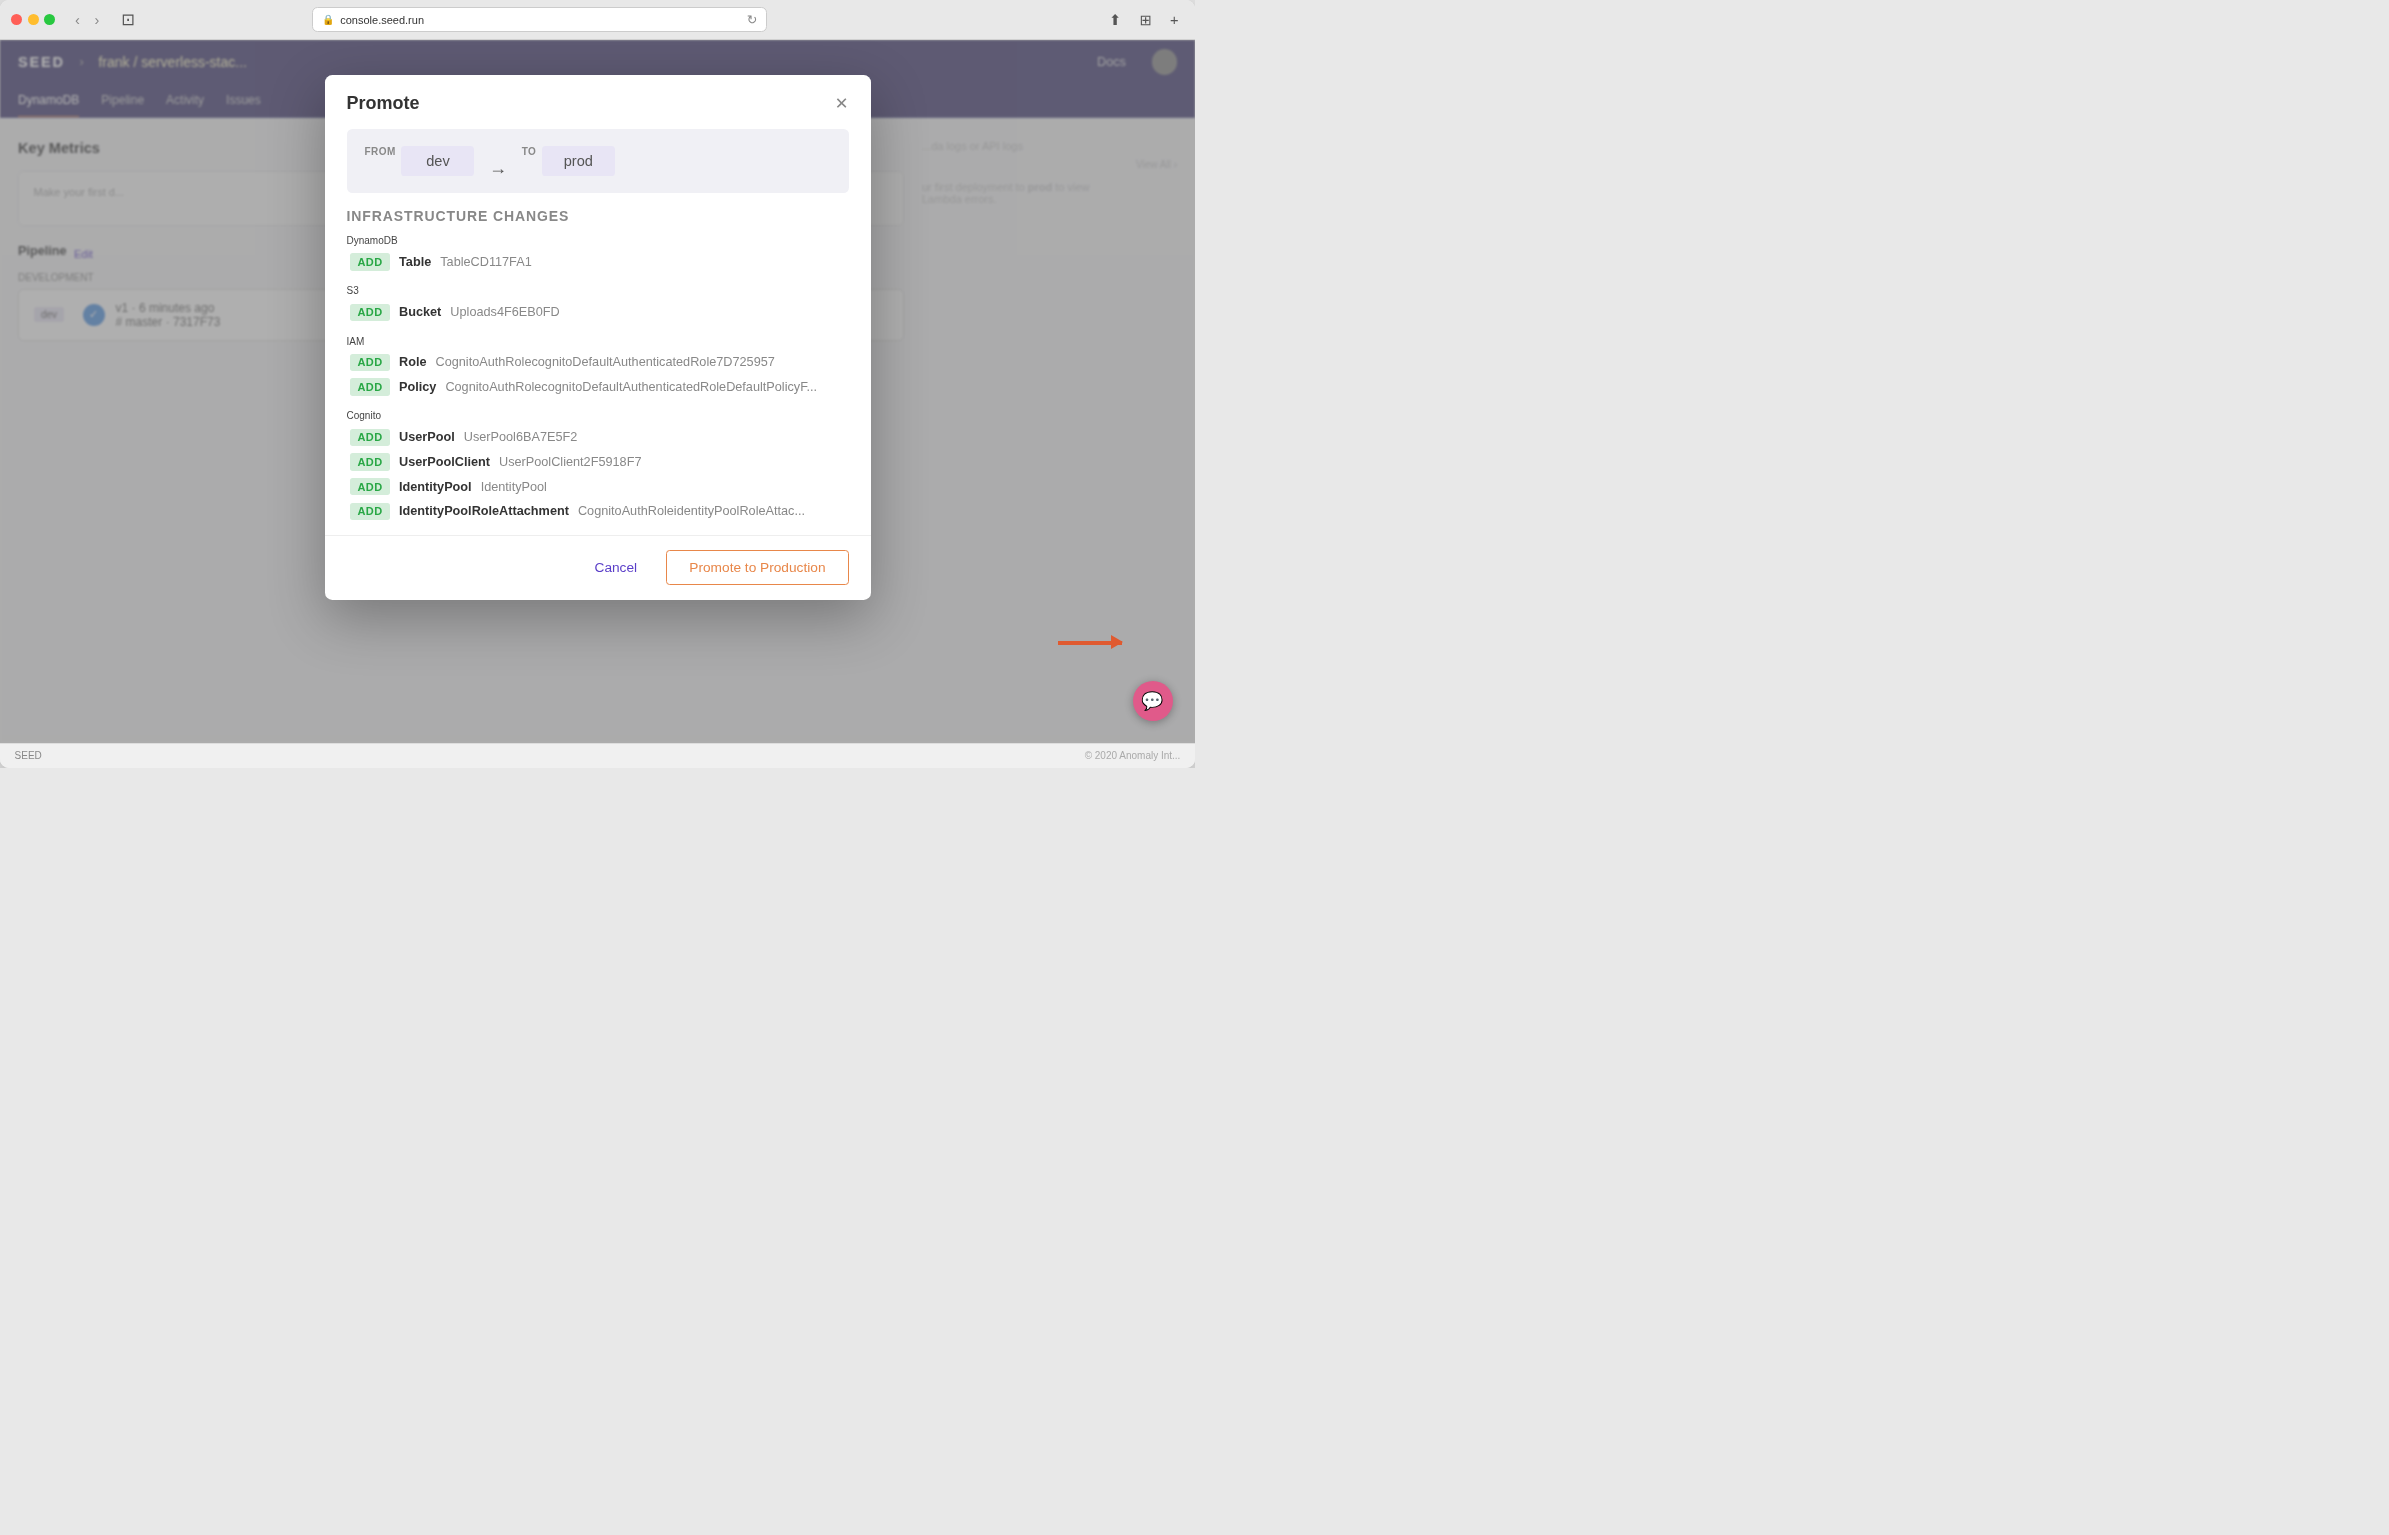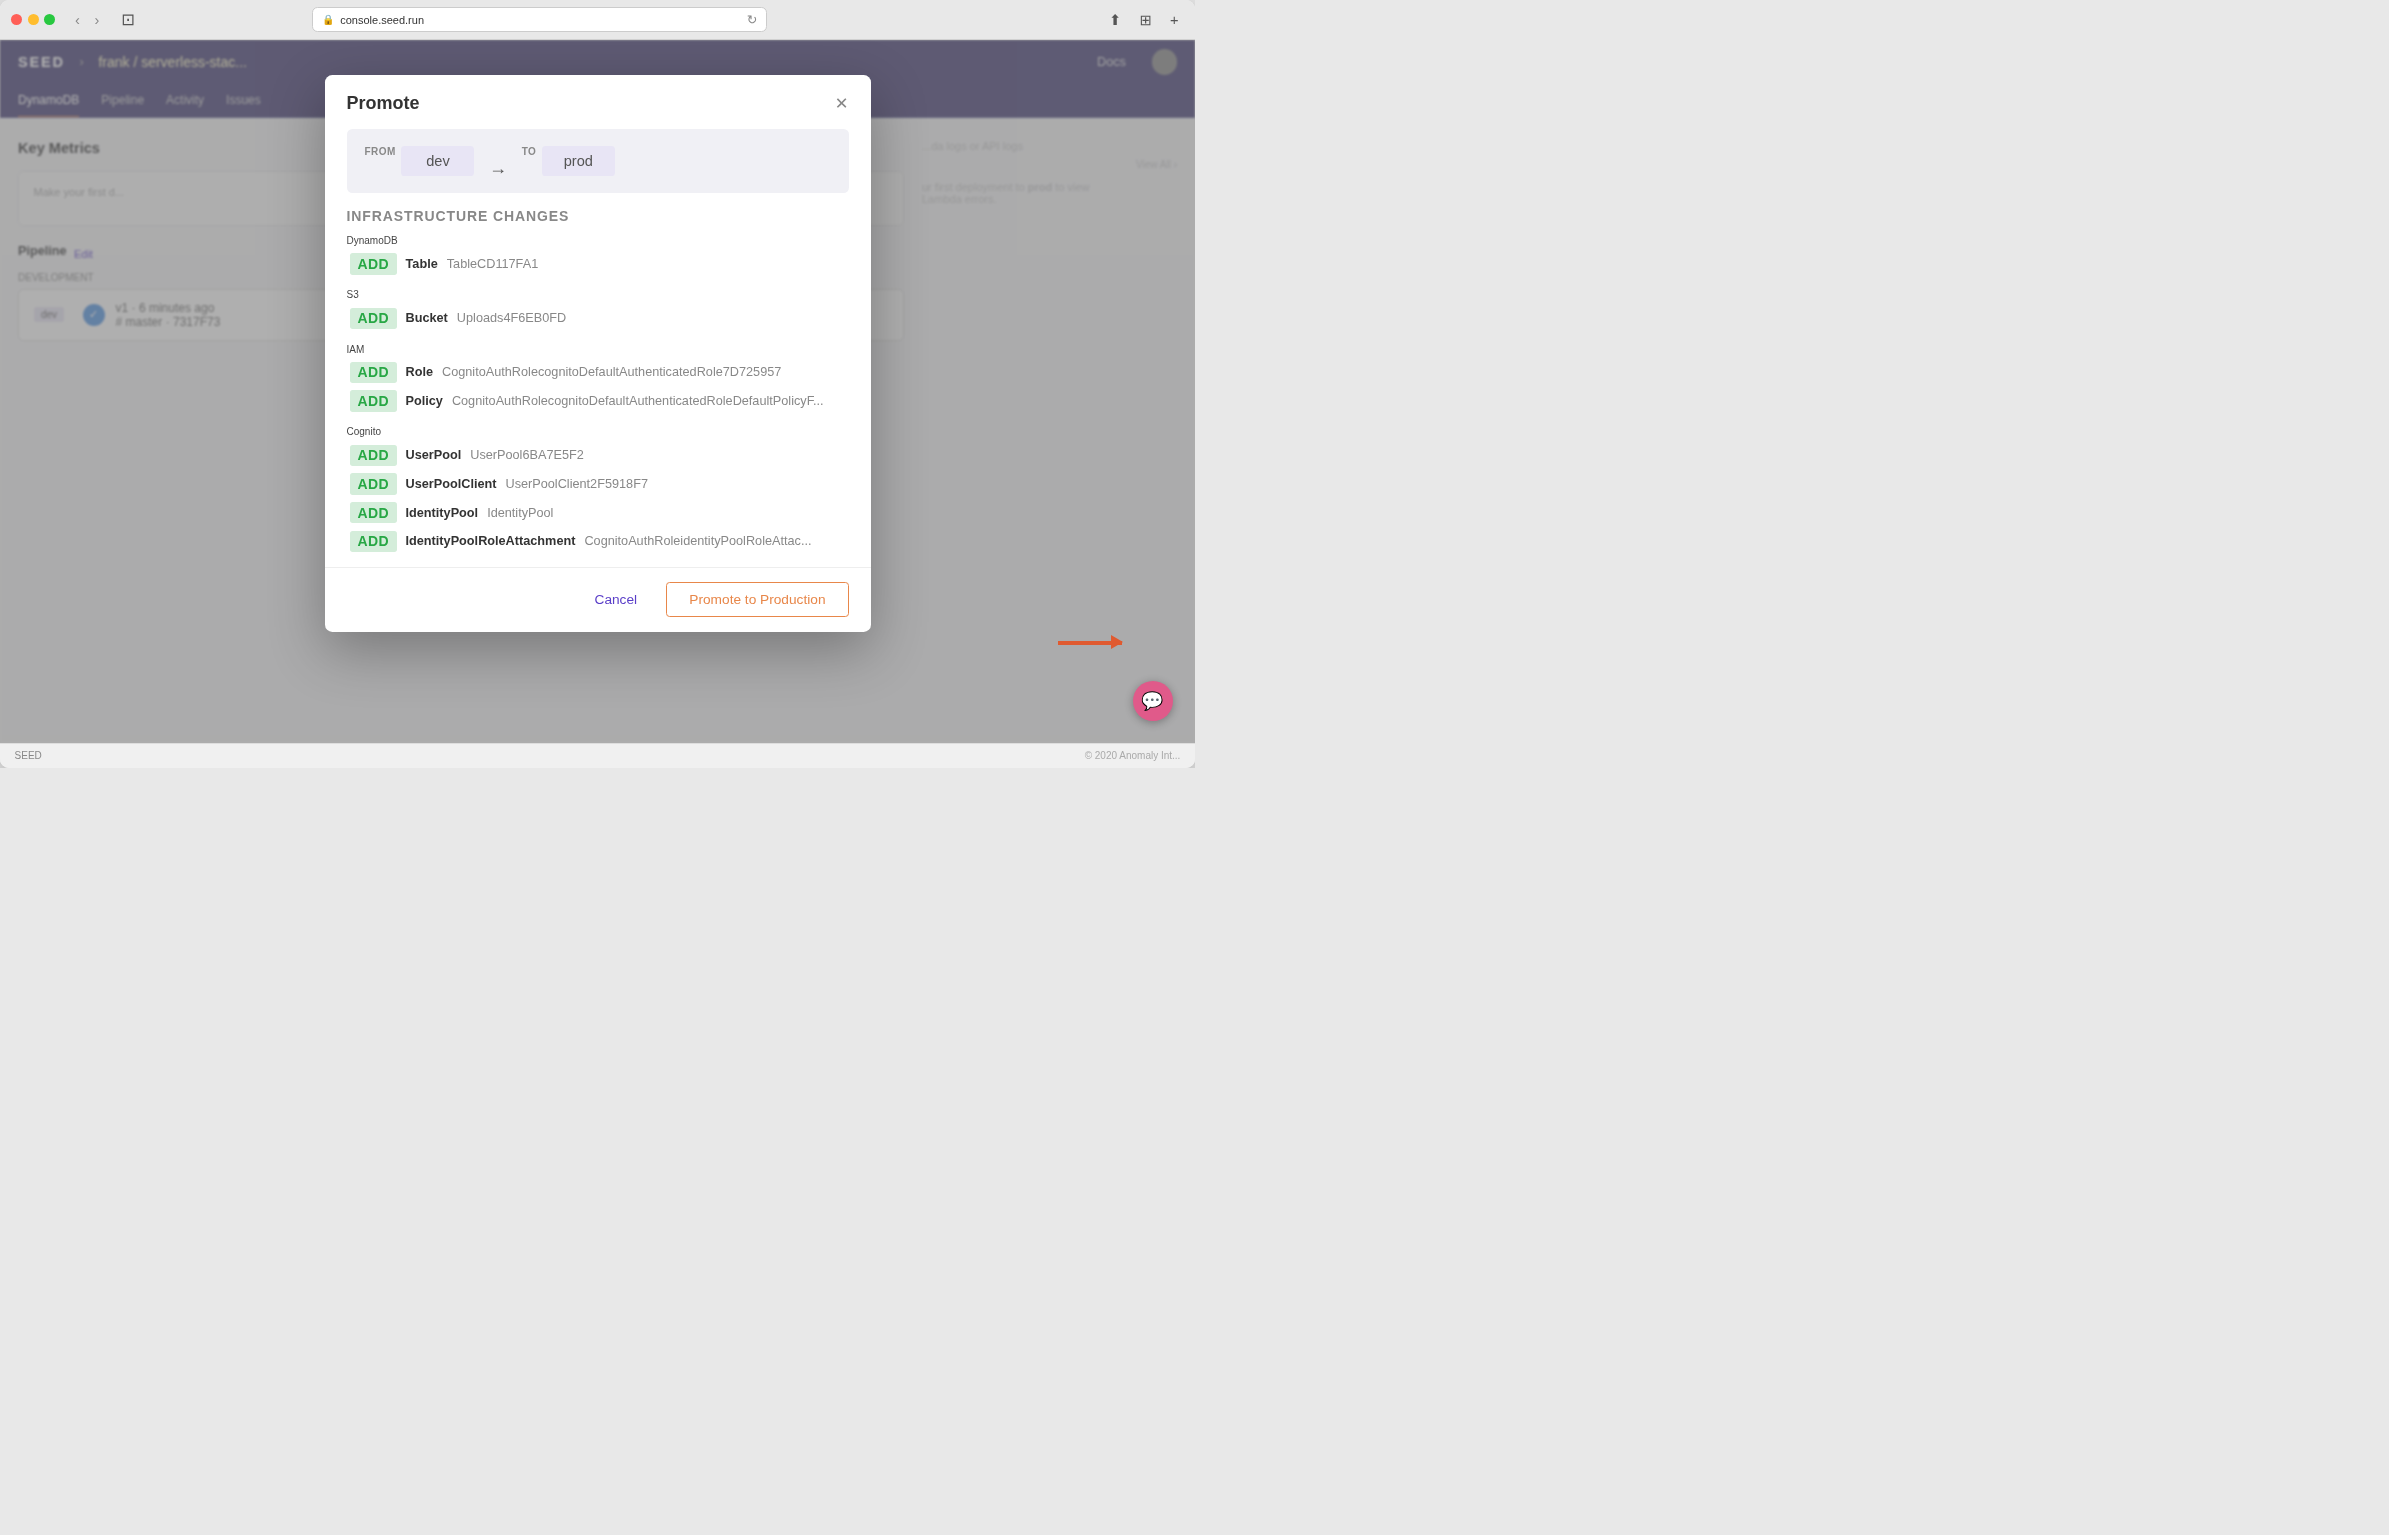--- a/index.html
+++ b/index.html
@@ -309,21 +309,21 @@
       display: flex;
       align-items: center;
       gap: 9px;
       margin-bottom: 7.3px;
       padding-left: 3.6px;
     }
 
     .add-badge {
       background: #d4edda;
       color: #28a745;
-      font-size: 14px;
+      font-size: 11px;
       font-weight: 600;
       letter-spacing: 0.5px;
       padding: 2.7px 7.3px;
       border-radius: 2.7px;
       min-width: 36px;
       text-align: center;
     }
 
     .resource-type {
       font-size: 12.7px;

